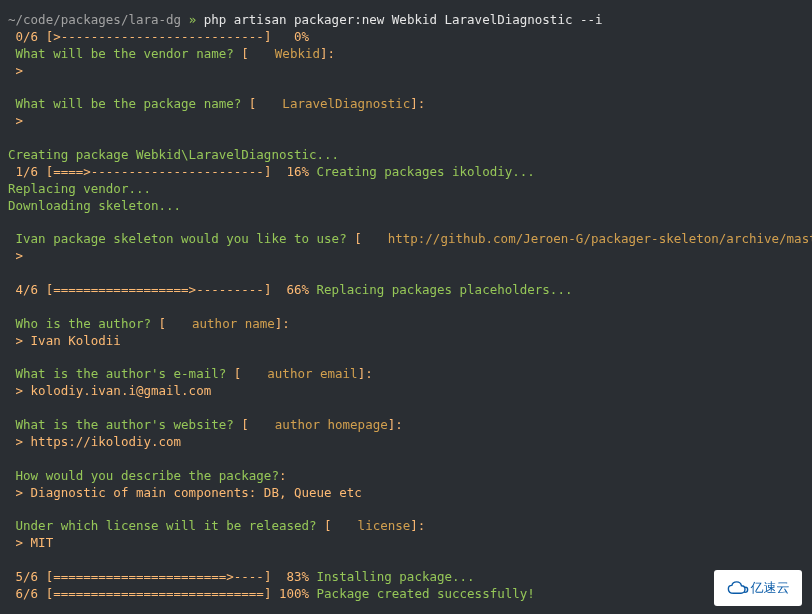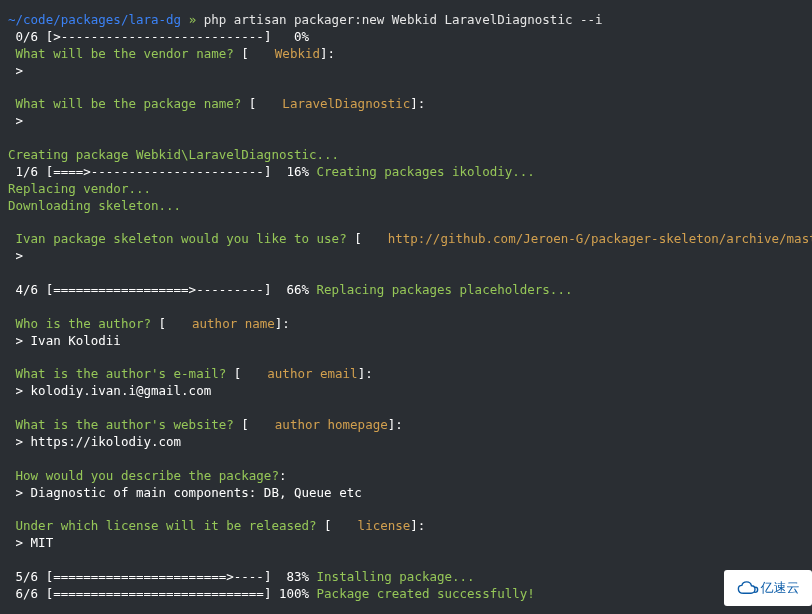--- a/index.html
+++ b/index.html
@@ -12,30 +12,30 @@
     color: #c8c8c8;
     width: 812px;
     height: 614px;
     overflow: hidden;
     box-sizing: border-box;
   }
   .terminal {
     padding: 12px 8px 8px 8px;
     white-space: pre;
   }
-  .cyan { color: #3b82f6; }
+  .cyan { color: #a3a3a3; }
   .green { color: #96c758; }
   .orange { color: #d2a04f; margin-left: 26px; }
-  .grey { color: #ffffff; text-align: right; }
+  .grey { color: #fdba74; text-align: right; }
   .white { color: #e6e6e6; }
 
   .logo-strip {
     position: absolute;
     bottom: 8px;
-    right: 0;
+    right: 10px;
     width: 88px;
     height: 36px;
     background: #ffffff;
     border-radius: 3px;
     display: flex;
     align-items: center;
     justify-content: center;
     font-family: sans-serif;
     font-size: 13px;
     color: #0a5ba8;

